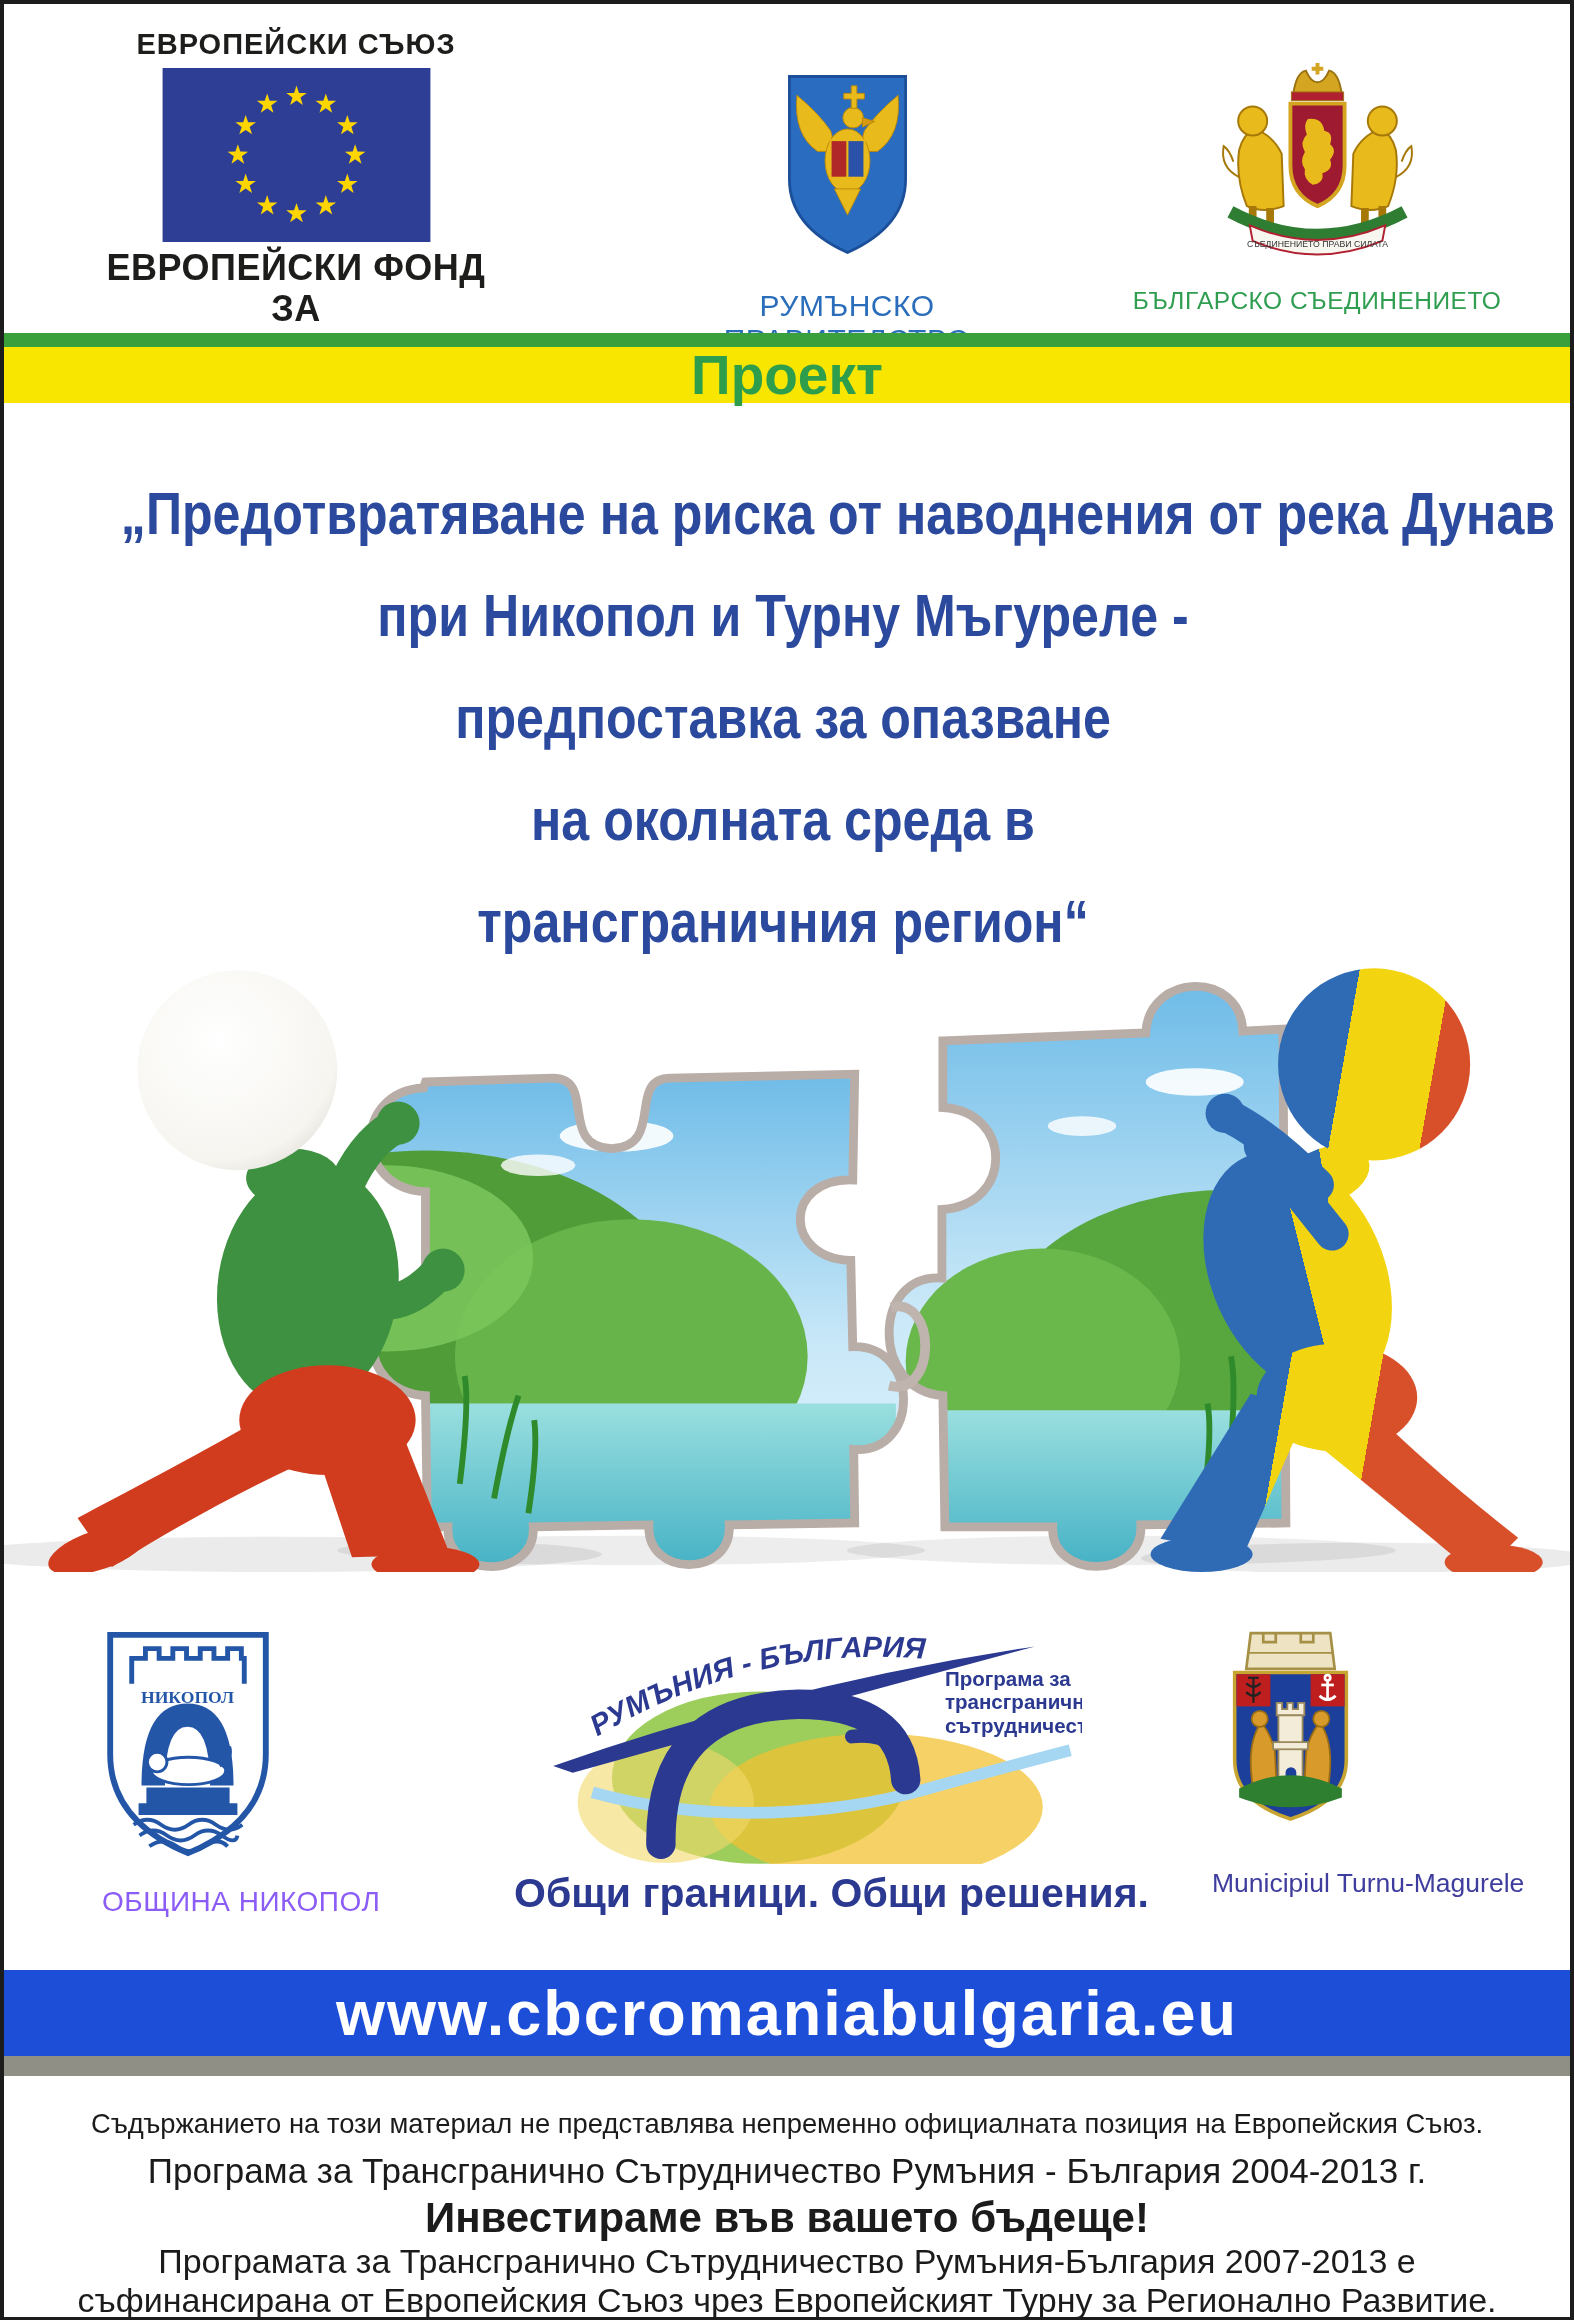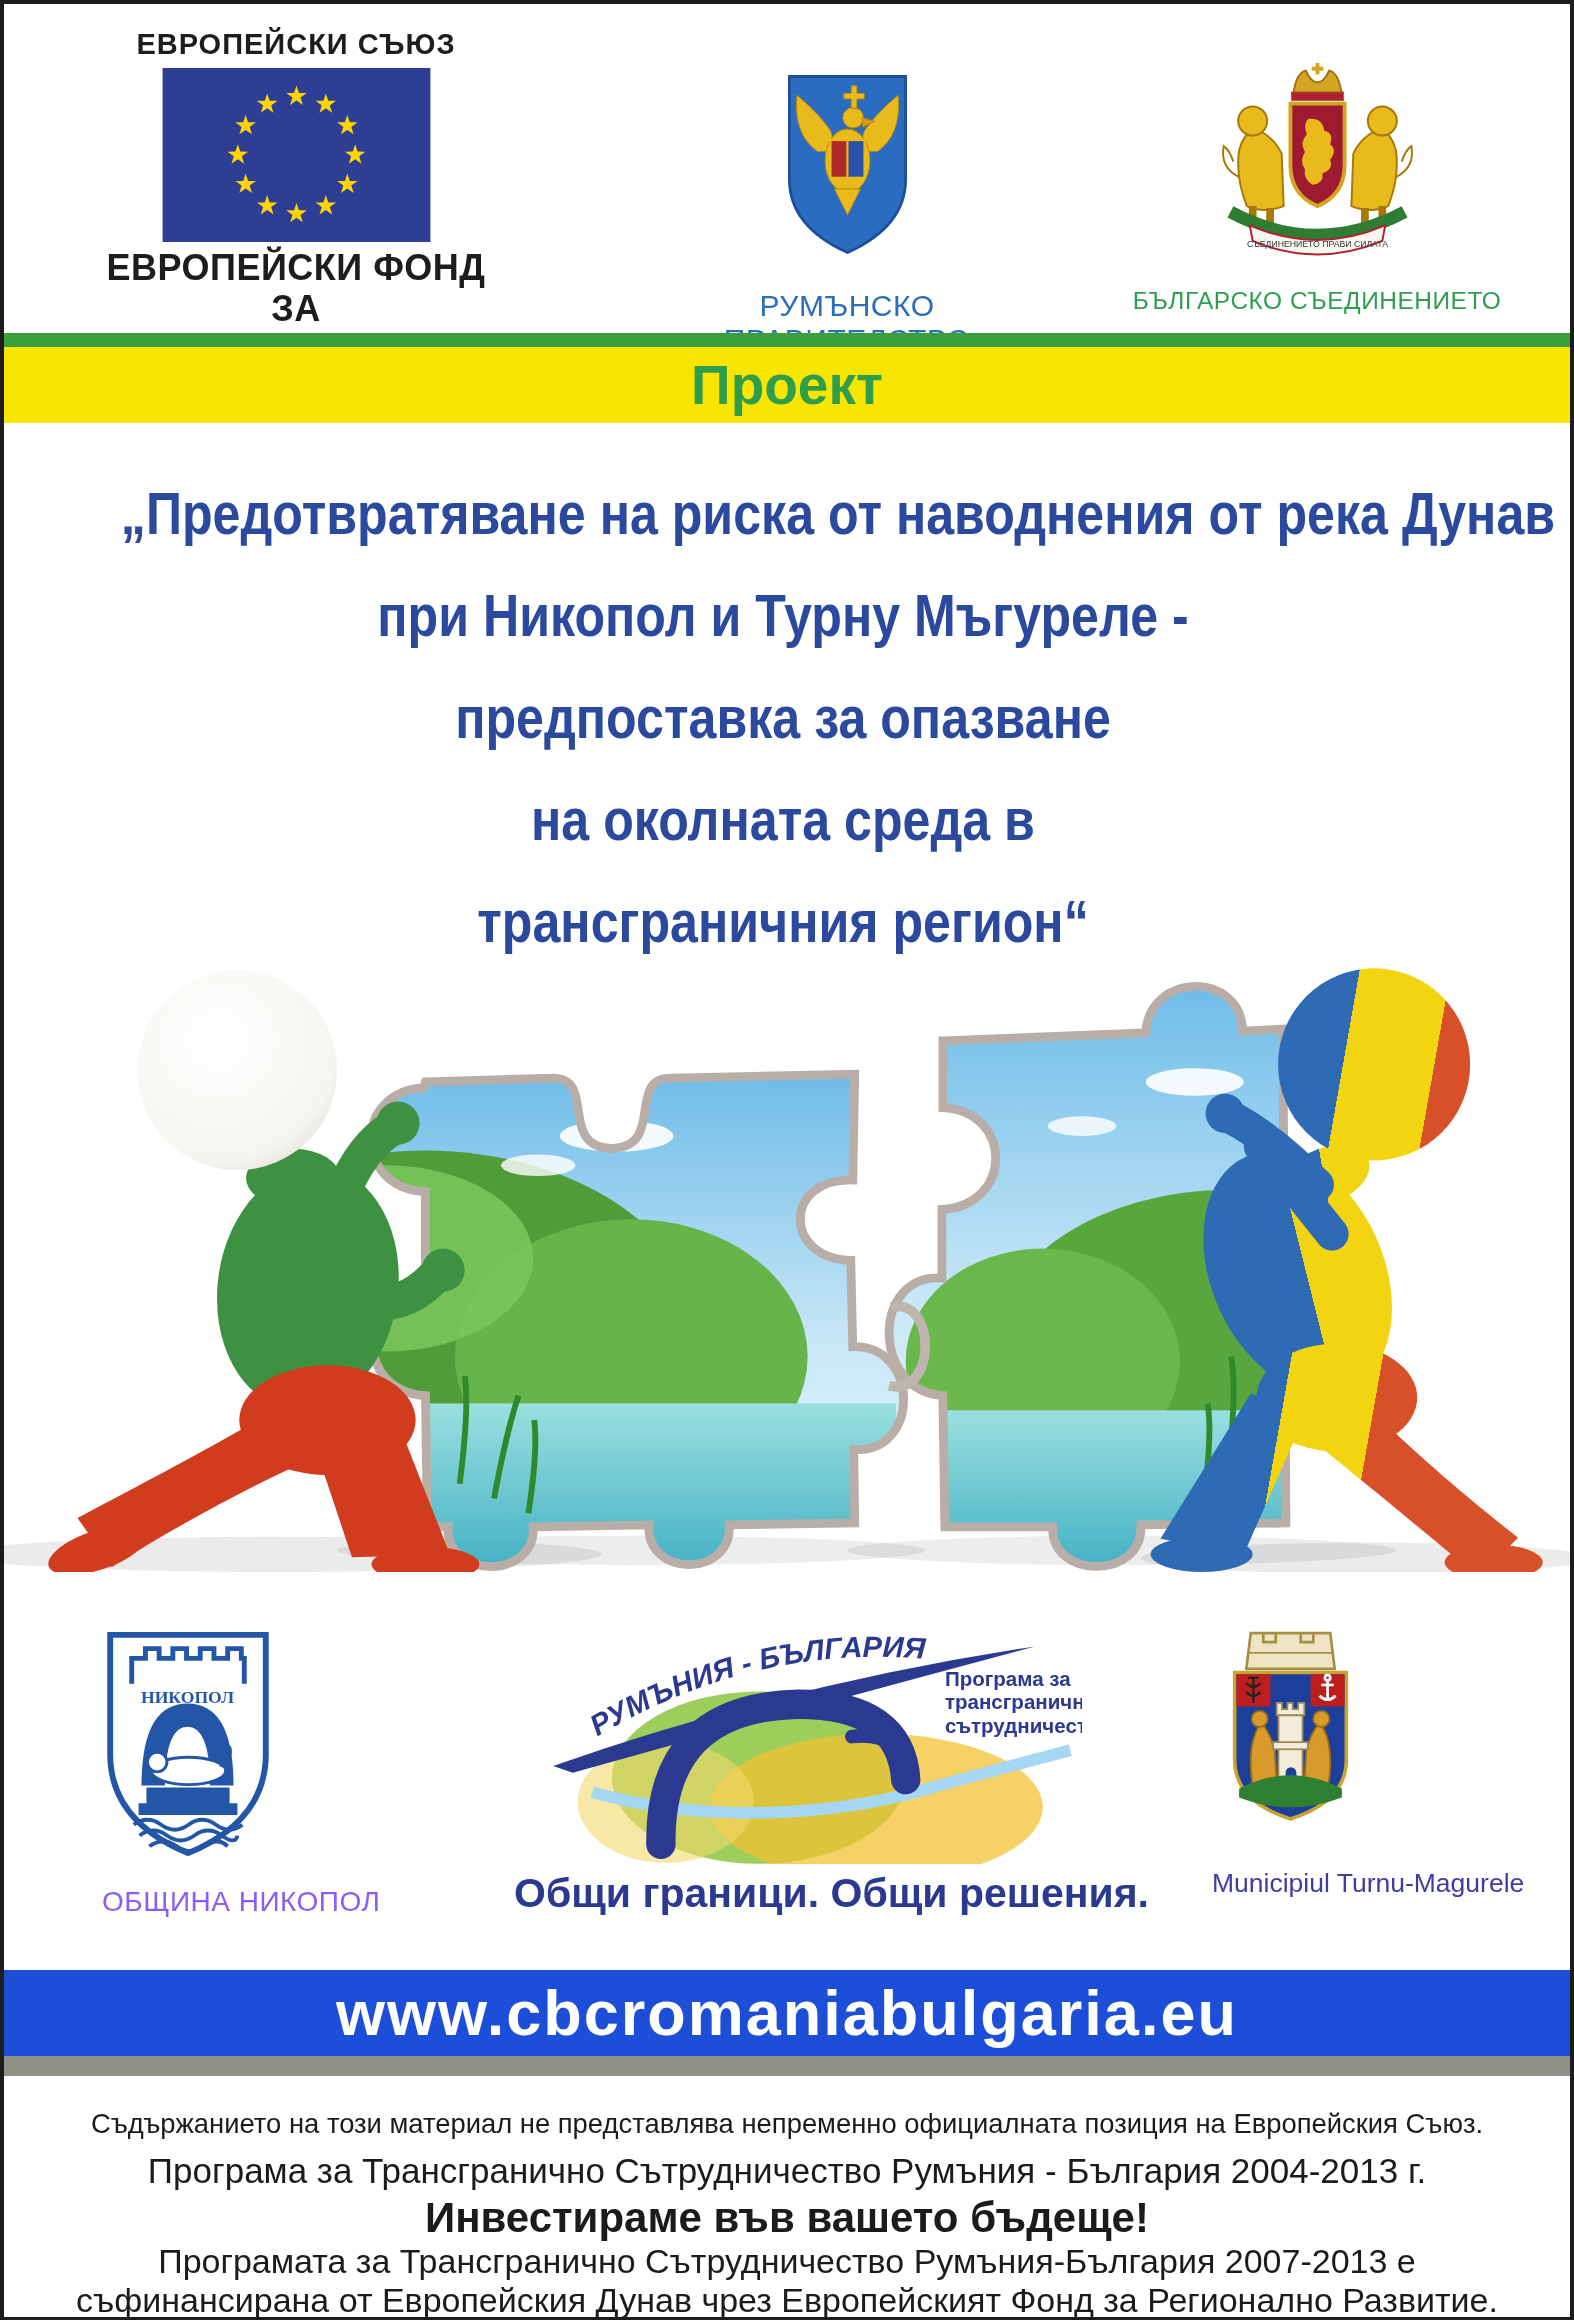--- a/index.html
+++ b/index.html
@@ -13,21 +13,21 @@
   .eu-block{left:86px; top:23.5px; width:412px;}
   .eu-title{font-size:29px; font-weight:bold; color:#1d1d1b; letter-spacing:1px;}
   .eu-flag{display:block; margin:7.8px auto 5.9px auto;}
   .eu-fund{font-size:36px; font-weight:bold; color:#1d1d1b; line-height:1.12; letter-spacing:0.5px;}
   .ro-block{left:642px; top:65px; width:402px;}
   .ro-label{margin-top:23.5px; font-size:30px; color:#2a6ebb; letter-spacing:0.5px;}
   .bg-block{left:1112px; top:57px; width:402px;}
   .bg-label{margin-top:13.7px; font-size:24.5px; color:#2f9e50; letter-spacing:0.5px;}
   
   .green-strip{position:absolute; left:0; right:0; top:329px; height:13.7px; background:#3aa03c;}
-  .yellow-band{position:absolute; left:0; right:0; top:343px; height:76px; background:#f8e600;
+  .yellow-band{position:absolute; left:0; right:0; top:343px; height:56px; background:#f8e600;
     display:flex; align-items:center; justify-content:center;}
   .yellow-band span{font-size:55px; font-weight:bold; color:#2f9e4c;}
   
   .title-block{position:absolute; left:0; right:8px; top:459px;}
   .title-line{font-size:59px; line-height:102px; font-weight:bold; color:#2b4a9e;
     text-align:center; transform:scaleX(0.85); transform-origin:center; white-space:nowrap;}
   
   .illustration{position:absolute; left:0; top:931px; width:1574px; height:637px;}
   
   .partner{position:absolute; text-align:left;}
@@ -322,17 +322,17 @@
   <div class="url-banner">
     <span>www.cbcromaniabulgaria.eu</span>
   </div>
   <div class="gray-strip"></div>
 
   <div class="footer">
     <div class="f1">Съдържанието на този материал не представлява непременно официалната позиция на Европейския Съюз.</div>
     <div class="f2">Програма за Трансгранично Сътрудничество Румъния - България 2004-2013 г.</div>
     <div class="f3">Инвестираме във вашето бъдеще!</div>
     <div class="f4">Програмата за Трансгранично Сътрудничество Румъния-България 2007-2013 е</div>
-    <div class="f5">съфинансирана от Европейския Дунав чрез Европейският Фонд за Регионално Развитие.</div>
+    <div class="f5">съфинансирана от Европейския Съюз чрез Европейският Турну за Регионално Развитие.</div>
   </div>
 
 </div>
 
 
 </body></html>

